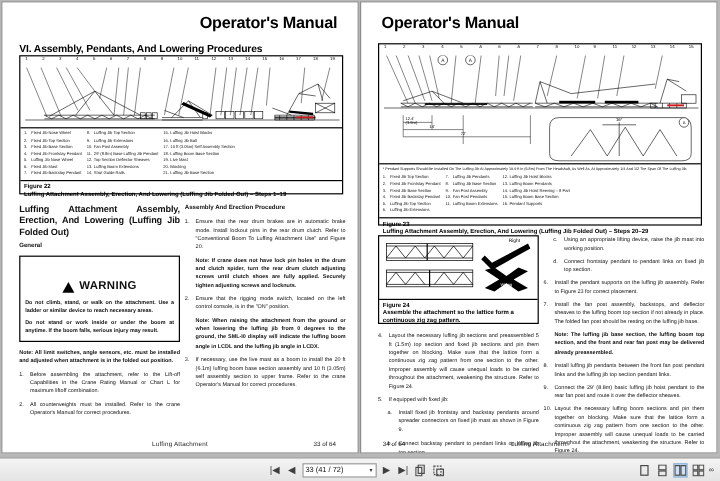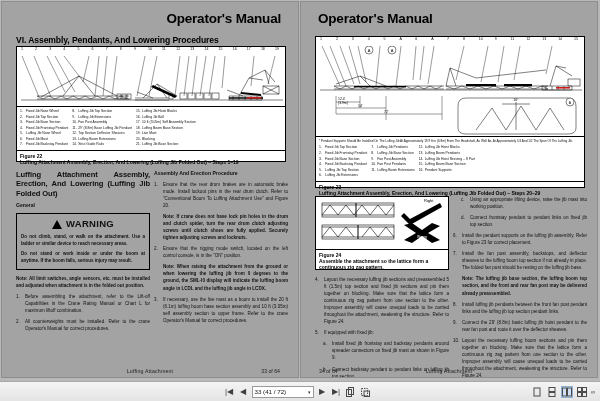--- a/index.html
+++ b/index.html
@@ -10,21 +10,21 @@
     font-size:10px;
     color:#000;
   }
   .viewer { position:relative; width:600px; height:401px; background:#b8b8b8; }
 
   .pages { position:absolute; left:0; top:0; width:600px; height:381px; display:flex; }
 
   .page {
     position:relative;
     width:298px; height:377px;
-    background:#a3a3a3;
+    background:#ffffff;
     border:1px solid #8d8d8d;
     margin-top:1px;
     overflow:hidden;
   }
   .page.left { margin-left:1px; margin-right:1px; }
 
   
   .pg-header {
     position:absolute; top:9px; font-weight:bold; letter-spacing:-0.2px;
     font-size:13.5px;
@@ -60,21 +60,21 @@
   .col { position:absolute; width:134px; font-size:4.55px; line-height:1.55; color:#111; text-align:justify;}
   .col p { margin-bottom:4px; }
   .col .h2 { font-weight:bold; font-size:7.6px; line-height:1.22; margin-bottom:4px; letter-spacing:-.1px;}
   .col .h3 { font-weight:bold; font-size:5.1px; margin-bottom:3px; }
   .col .note { font-weight:bold; }
   .col ol { list-style:none; }
   .col ol li { position:relative; padding-left:9px; margin-bottom:4px; }
   .col ol li .mk { position:absolute; left:0; top:0; }
 
   
-  .warnbox { border:1.2px solid #000; padding:3px 4px 4px 4px; margin-bottom:5px; }
+  .warnbox { border:1.2px solid #000; padding:18px 4px 4px 4px; margin-bottom:5px; }
   .warnhead { display:flex; align-items:center; justify-content:center; gap:4px; margin-bottom:2.5px; }
   .warnhead .tri { width:0;height:0;border-left:5px solid transparent;border-right:5px solid transparent;border-bottom:9px solid #000; }
   .warnhead .wtxt { font-weight:bold; font-size:9.5px; letter-spacing:.3px; }
   .warnbody { font-weight:bold; font-size:4.5px; line-height:1.5; }
   .warnbody p { margin-bottom:4px; }
   .warnbody p:last-child { margin-bottom:0; }
 
   
   svg { display:block; }
 

